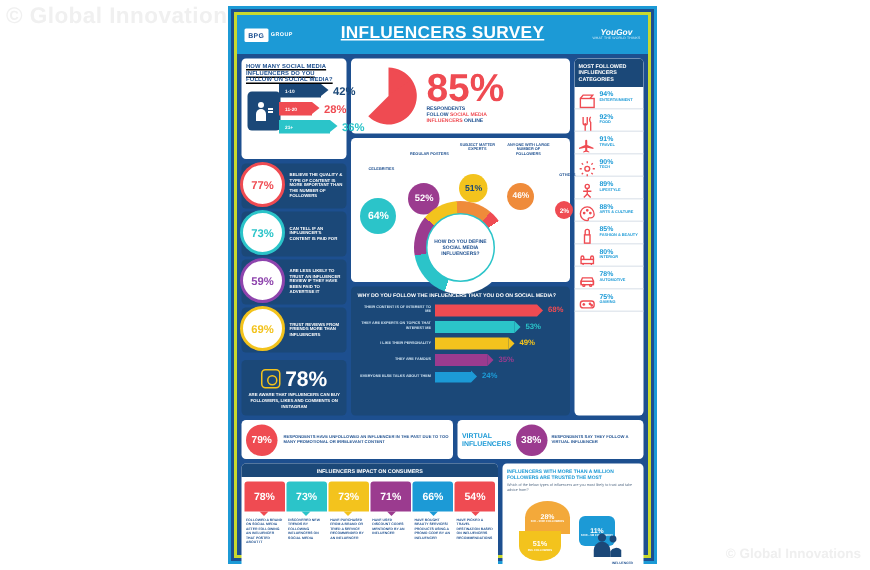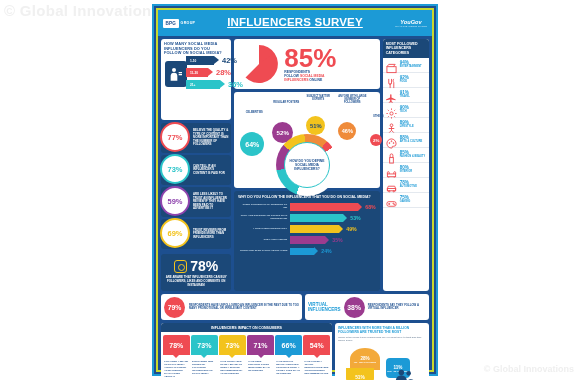--- a/index.html
+++ b/index.html
@@ -75,21 +75,21 @@
 
   .card {
     background: #ffffff; border-radius: 3px; padding: 3px;
   }
   .card-title {
     color: #1d4f8f; font-size: 3.9px; font-weight: bold;
     line-height: 4.6px; letter-spacing: .1px; text-transform: uppercase;
   }
 
   
-  .q1 { height: 81px; position: relative; }
+  .q1 { height: 67px; position: relative; text-decoration: underline; }
   .q1-icon {
     position: absolute; left: 4px; top: 22px;
     width: 22px; height: 26px;
     background: #1b4878; border-radius: 3px;
     display:flex; align-items:center; justify-content:center;
   }
   .q1-icon svg { width: 16px; height: 18px; }
   .arrows { position: absolute; left: 25px; top: 16px; }
   .arrow-row { display: flex; align-items: center; height: 11px; margin-bottom: 1px;}
   .arrow {

